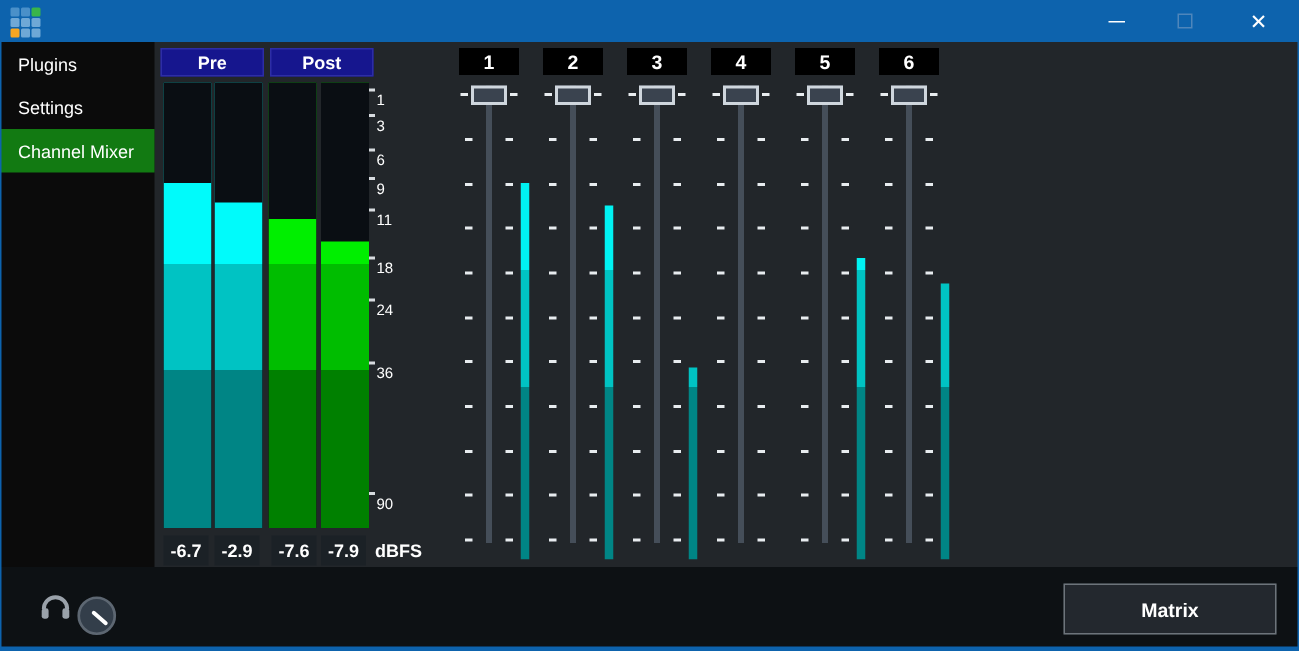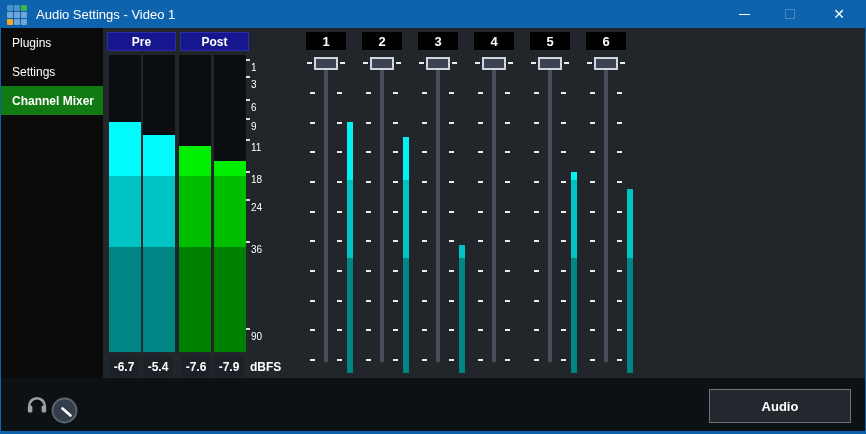--- a/index.html
+++ b/index.html
@@ -17,21 +17,21 @@
   .title{position:absolute;left:36px;top:0;height:28px;display:flex;align-items:center;
     color:#ffffff;font-size:13px;}
   .wbtn{position:absolute;top:0;height:28px;width:45px;display:flex;align-items:center;justify-content:center;cursor:pointer;}
   .wbtn.min{left:722px;} .wbtn.max{left:767px;} .wbtn.closew{left:812px;width:54px;}
   .glyph-min{width:11px;height:1px;background:#ffffff;}
   .glyph-max{width:10px;height:10px;border:1px solid #4e86bb;box-sizing:border-box;}
   .glyph-x{color:#ffffff;font-size:14px;line-height:14px;}
   
   .sidebar{position:absolute;left:0;top:28px;width:103px;height:350px;background:#0b0b0b;}
   .sitem{height:29px;display:flex;align-items:center;padding-left:12px;color:#ffffff;font-size:12px;cursor:pointer;}
-  .sitem.selected{background:#127a12;font-weight:bold;}
+  .sitem.selected{background:#127a12;}
   
   .ppbtn{position:absolute;top:32px;width:69px;height:19px;background:#16168e;border:1px solid #2d2da6;
     box-sizing:border-box;color:#ffffff;font-weight:bold;font-size:12px;
     display:flex;align-items:center;justify-content:center;}
   
   .mcol{position:absolute;top:55px;width:32px;height:297px;background:#0a0e13;overflow:hidden;}
   .mcol .bands{position:absolute;left:0;top:0;width:100%;height:297px;}
   .bands.cyan{background:linear-gradient(to bottom,#00fbfb 0px,#00fbfb 121px,#00c3c3 121px,#00c3c3 192px,#008585 192px,#008585 297px);}
   .bands.green{background:linear-gradient(to bottom,#00ef00 0px,#00ef00 121px,#00bd00 121px,#00bd00 192px,#008000 192px,#008000 297px);}
   .mcol .cover{position:absolute;left:0;top:0;width:100%;background:#0a0e13;}
@@ -72,21 +72,20 @@
         <span style="background: rgb(74, 144, 201);"></span>
         <span style="background: rgb(74, 144, 201);"></span>
         <span style="background: rgb(57, 181, 74);"></span>
         <span style="background: rgb(111, 168, 214);"></span>
         <span style="background: rgb(111, 168, 214);"></span>
         <span style="background: rgb(111, 168, 214);"></span>
         <span style="background: rgb(245, 166, 35);"></span>
         <span style="background: rgb(111, 168, 214);"></span>
         <span style="background: rgb(111, 168, 214);"></span>
       </div>
-    <div class="title">Audio Settings - Video 1</div>
     <div class="wbtn min">
       <div class="glyph-min"></div>
     </div>
     <div class="wbtn max">
       <div class="glyph-max"></div>
     </div>
     <div class="wbtn closew">
       <span class="glyph-x">✕</span>
     </div>
   </div>
@@ -127,36 +126,36 @@
       <rect x="0.8" y="9.5" width="4.6" height="7" rx="1.6" fill="#9aa2aa"></rect>
       <rect x="14.6" y="9.5" width="4.6" height="7" rx="1.6" fill="#9aa2aa"></rect>
     </svg>
   </div>
   <div class="knob">
     <svg width="27" height="27" viewBox="0 0 27 27">
       <circle cx="13.5" cy="13.5" r="12" fill="#333e4a" stroke="#5d6772" stroke-width="1.8"></circle>
       <line x1="11.5" y1="11.5" x2="19.5" y2="18.5" stroke="#ffffff" stroke-width="2.6" stroke-linecap="round"></line>
     </svg>
   </div>
-  <div class="closebtn">Audio</div>
+  <div class="closebtn">Matrix</div>
 
   <div class="blue-edge-b"></div>
   <div class="blue-edge-l"></div>
   <div class="blue-edge-r"></div>
 <div class="ppbtn" style="left: 107px;">Pre</div>
     <div class="mcol" style="left: 109px;">
       <div class="bands cyan"></div>
       <div class="cover" style="height: 67px;"></div>
     </div>
     <div class="vbox" style="left: 109px;">-6.7</div>
     <div class="mcol" style="left: 143px;">
       <div class="bands cyan"></div>
       <div class="cover" style="height: 80px;"></div>
     </div>
-    <div class="vbox" style="left: 143px;">-5.4</div>
+    <div class="vbox" style="left: 143px;">-2.9</div>
     <div class="ppbtn" style="left: 180px;">Post</div>
     <div class="mcol" style="left: 179px;">
       <div class="bands green"></div>
       <div class="cover" style="height: 91px;"></div>
     </div>
     <div class="vbox" style="left: 181px;">-7.6</div>
     <div class="mcol" style="left: 214px;">
       <div class="bands green"></div>
       <div class="cover" style="height: 106px;"></div>
     </div>

